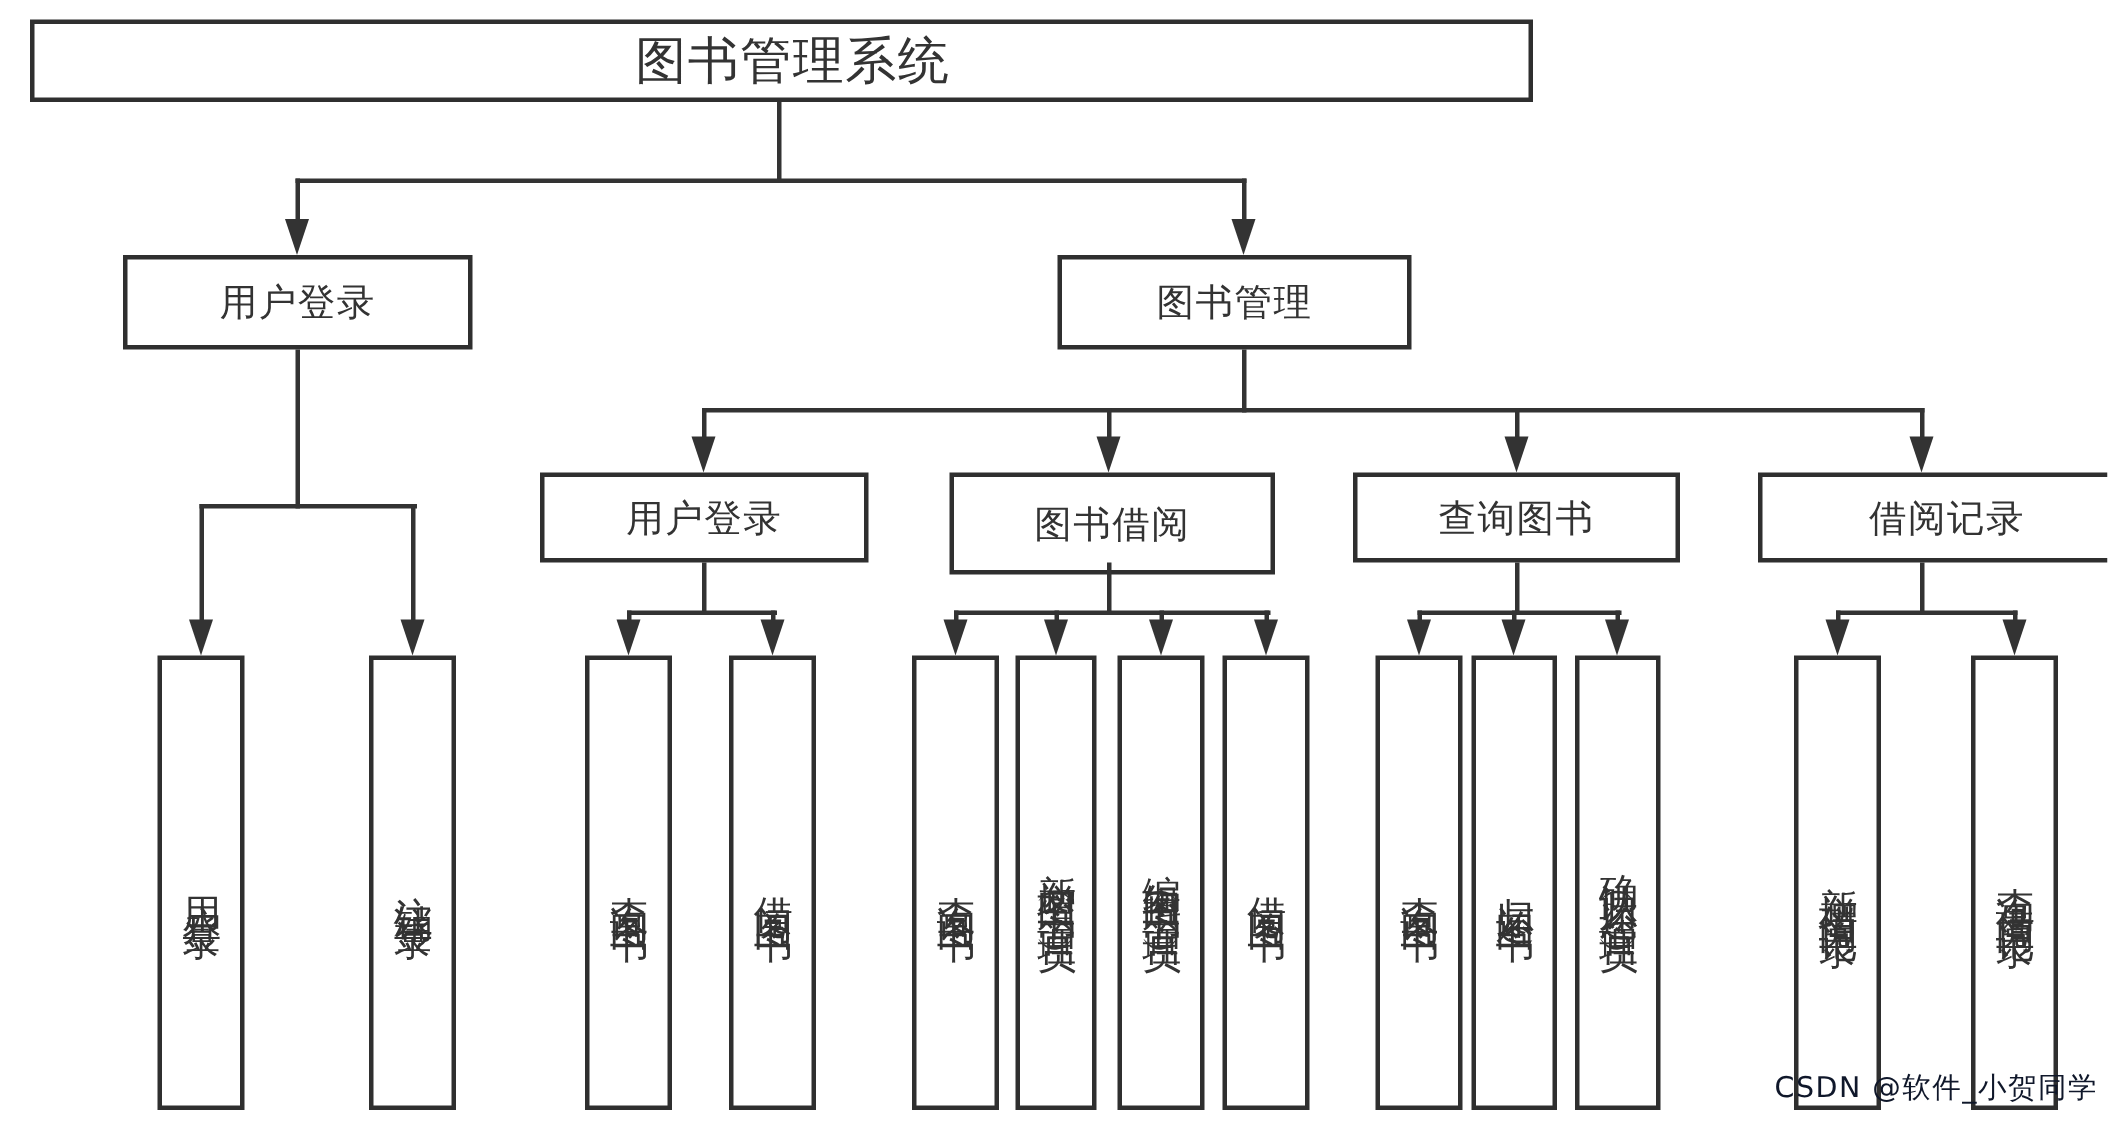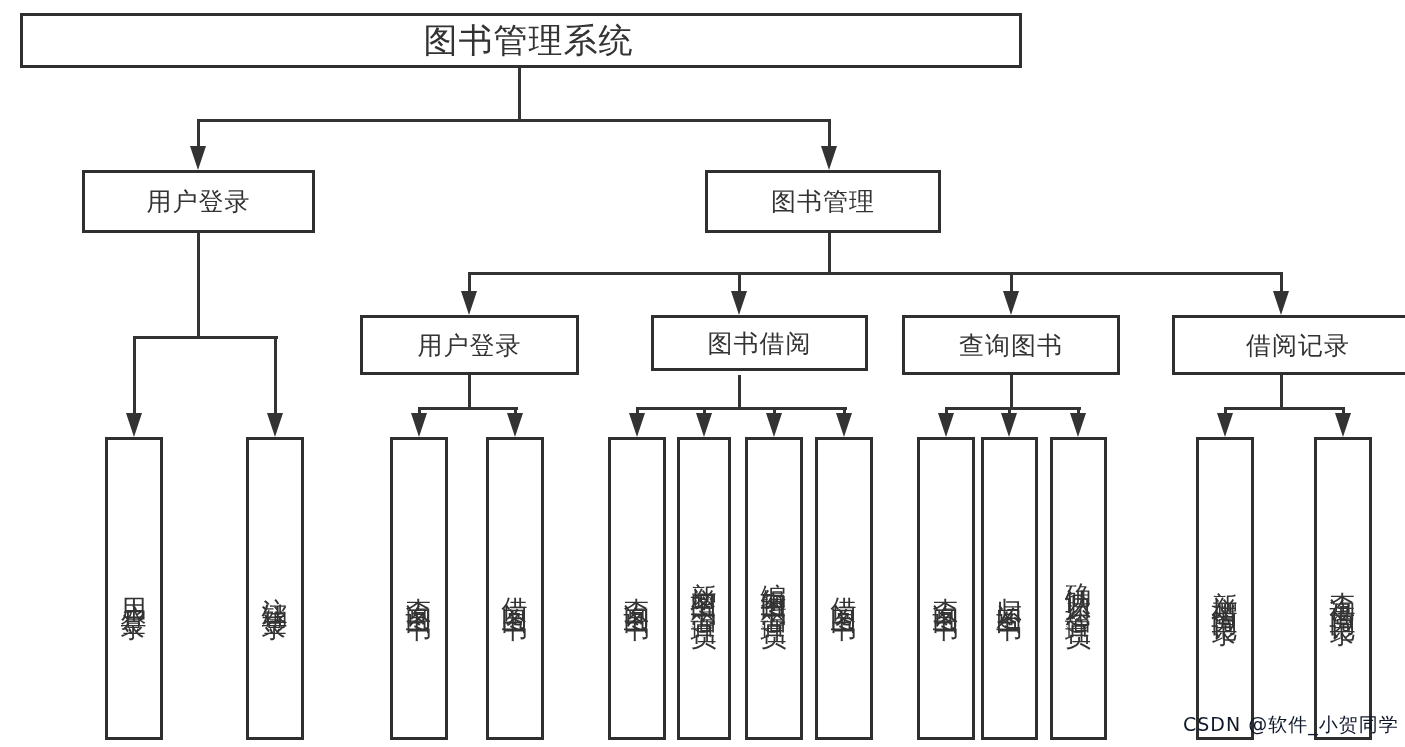--- a/index.html
+++ b/index.html
@@ -41,21 +41,21 @@
   <div class="box h" style="left:82px;top:170px;width:233px;height:63px">
     <span>用户登录</span>
   </div>
   <div class="box h" style="left:705px;top:170px;width:236px;height:63px">
     <span>图书管理</span>
   </div>
 
   <div class="box h" style="left:360px;top:315px;width:219px;height:60px">
     <span>用户登录</span>
   </div>
-  <div class="box h" style="left:651px;top:315px;width:217px;height:56px">
+  <div class="box h" style="left:633px;top:315px;width:217px;height:68px">
     <span>图书借阅</span>
   </div>
   <div class="box h" style="left:902px;top:315px;width:218px;height:60px">
     <span>查询图书</span>
   </div>
   <div class="box h" style="left:1172px;top:315px;width:252px;height:60px">
     <span>借阅记录</span>
   </div>
 
   <div class="box v" style="left:105px;top:437px;width:58px;height:303px">

